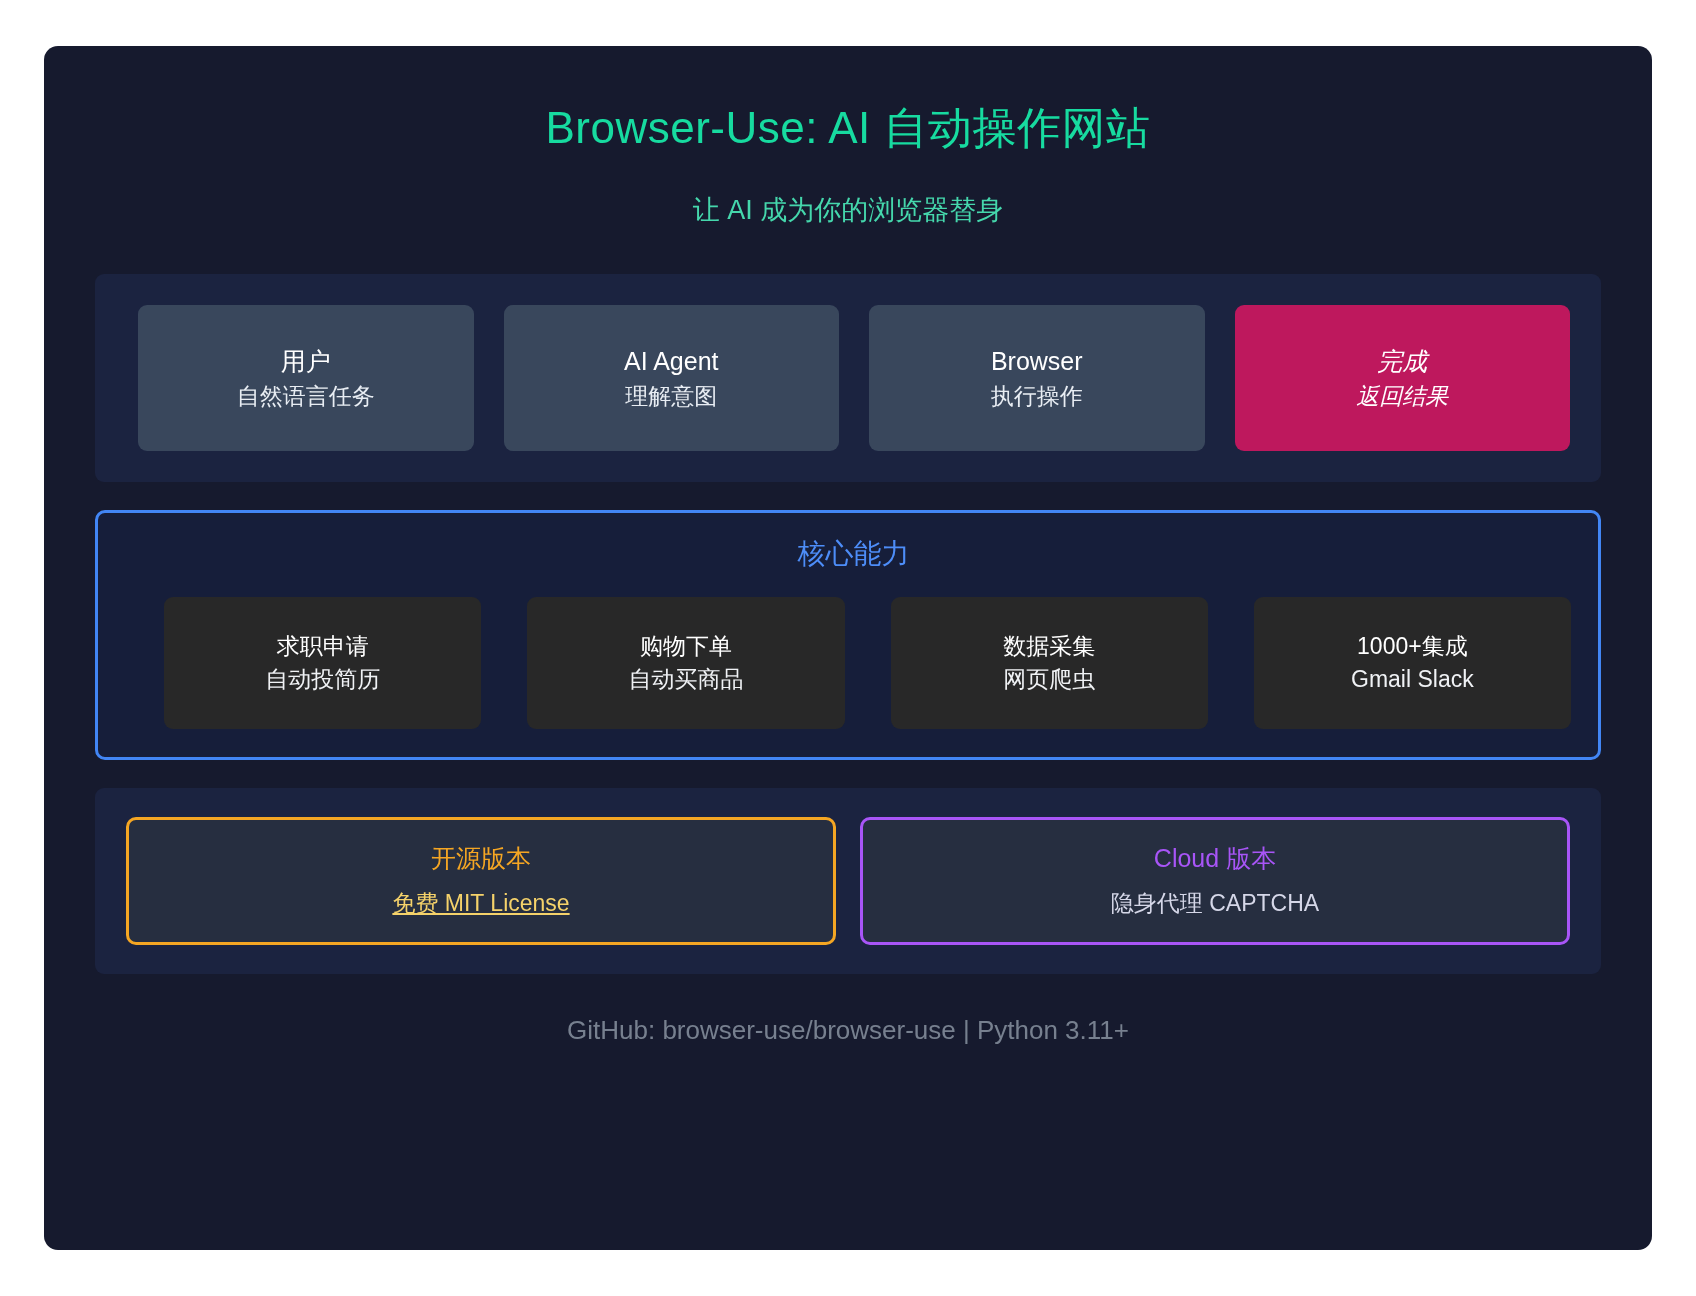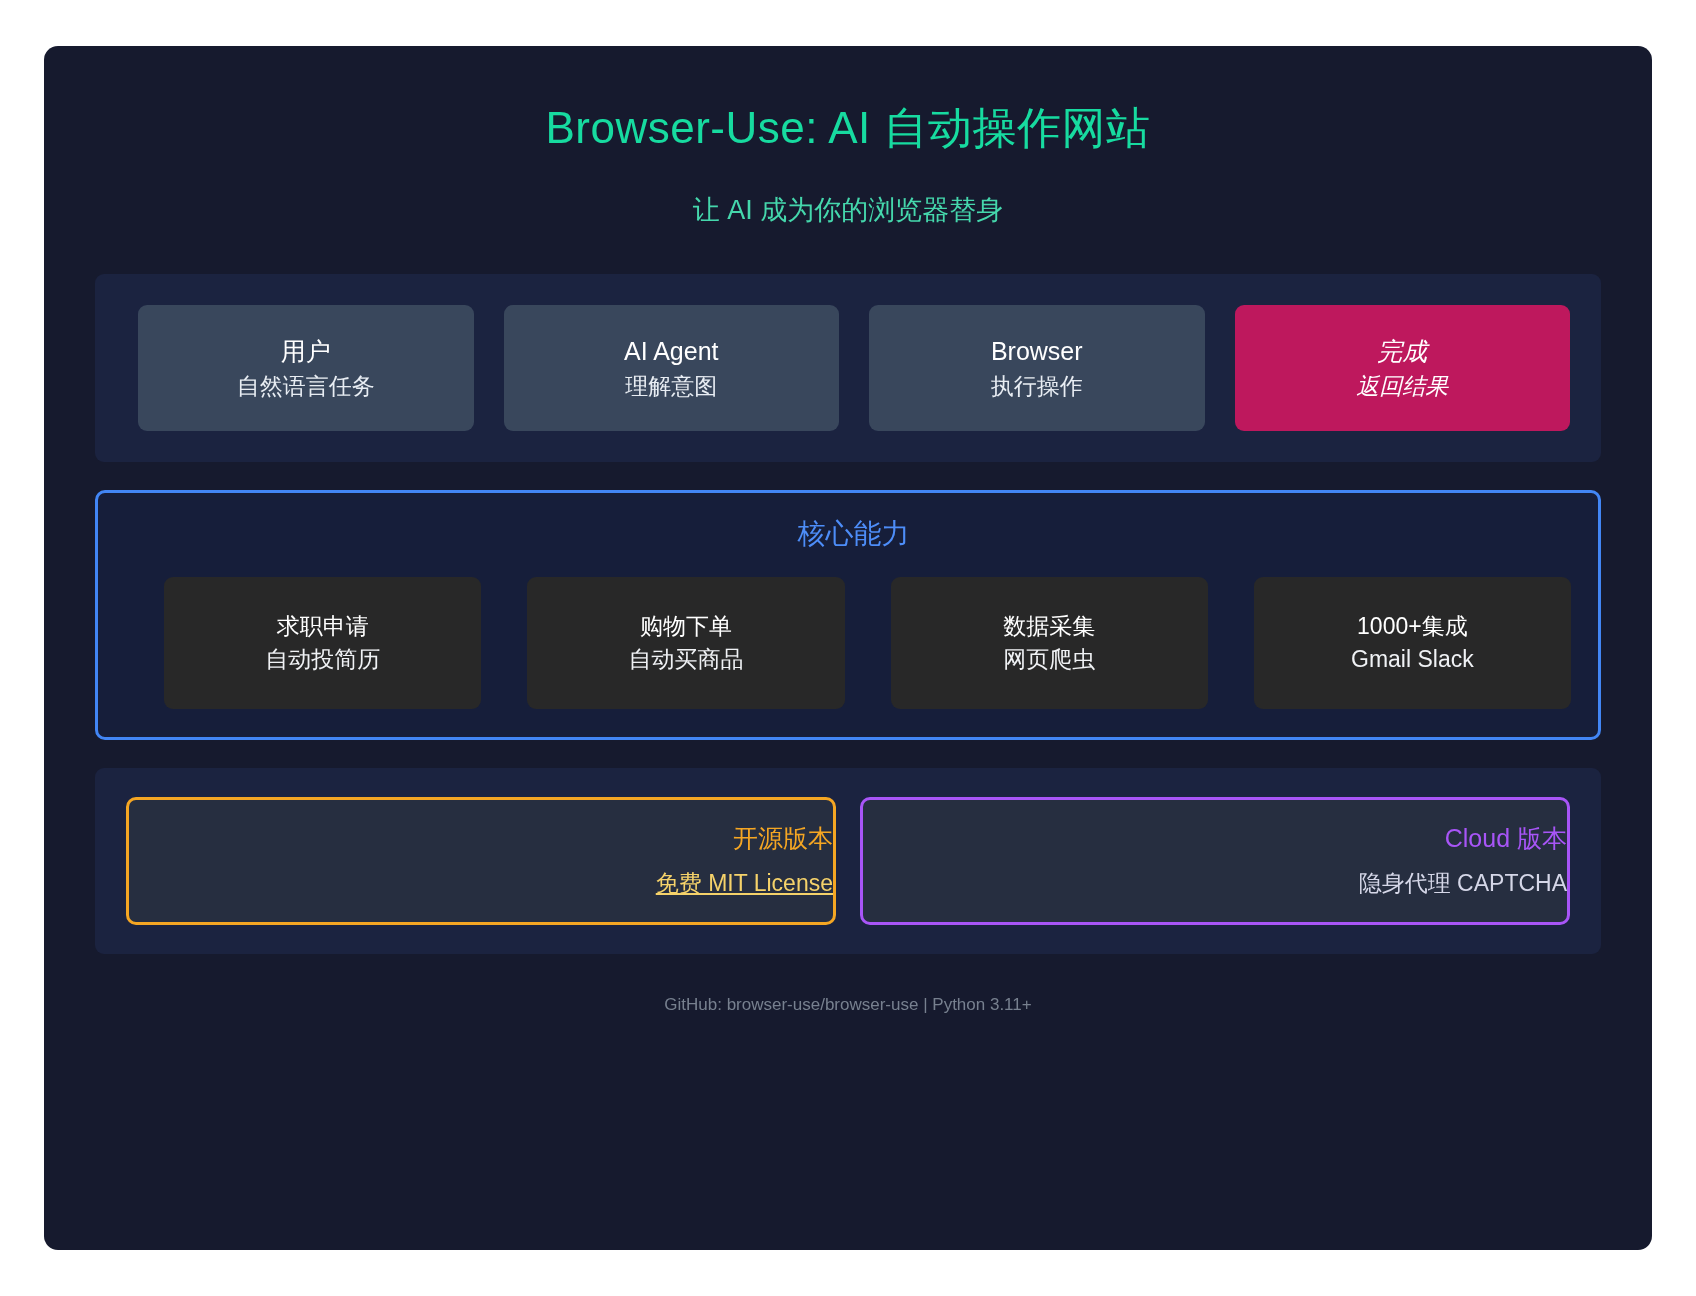--- a/index.html
+++ b/index.html
@@ -70,21 +70,21 @@
     border-radius: 9px;
     box-sizing: border-box;
     display: flex;
     flex-direction: column;
     align-items: center;
     justify-content: center;
     text-align: center;
   }
   .pipe-card {
     background: #39475c;
-    height: 126px;
+    height: 146px;
     gap: 7px;
     margin-left: 12px;
   }
   .pipe-card.done {
     background: #be185d;
     font-style: italic;
   }
   .pipe-line1 {
     color: #ffffff;
     font-size: 25px;
@@ -142,21 +142,21 @@
     gap: 24px;
   }
   .ver-card {
     flex: 1 1 0;
     background: #262e40;
     border-radius: 10px;
     box-sizing: border-box;
     height: 128px;
     display: flex;
     flex-direction: column;
-    align-items: flex-end;
+    align-items: center;
     justify-content: center;
     text-align: center;
     gap: 18px;
   }
   .ver-card.oss {
     border: 3px solid #f5a623;
   }
   .ver-card.cloud {
     border: 3px solid #a855f7;
   }
@@ -170,21 +170,21 @@
     font-size: 23px;
     line-height: 1.1;
   }
   .ver-card.oss .ver-desc { color: #f5d26a; text-decoration: underline; }
   .ver-card.cloud .ver-desc { color: #d5d7e8; }
 
   
   .footer {
     text-align: center;
     color: #77808f;
-    font-size: 17px;
+    font-size: 26px;
     padding-top: 42px;
     line-height: 1.1;
   }
 </style>
 </head>
 <body>
 
 <div id="poster">
 
   <div class="header-wrap">

